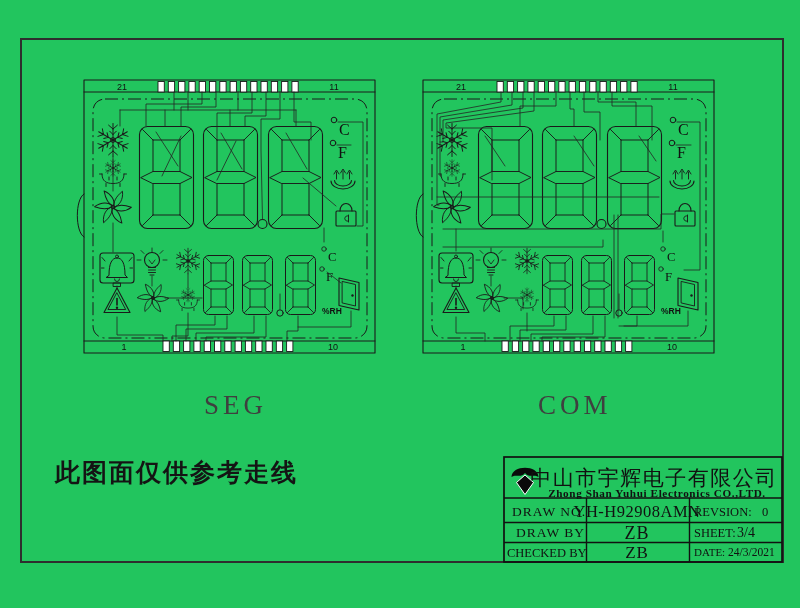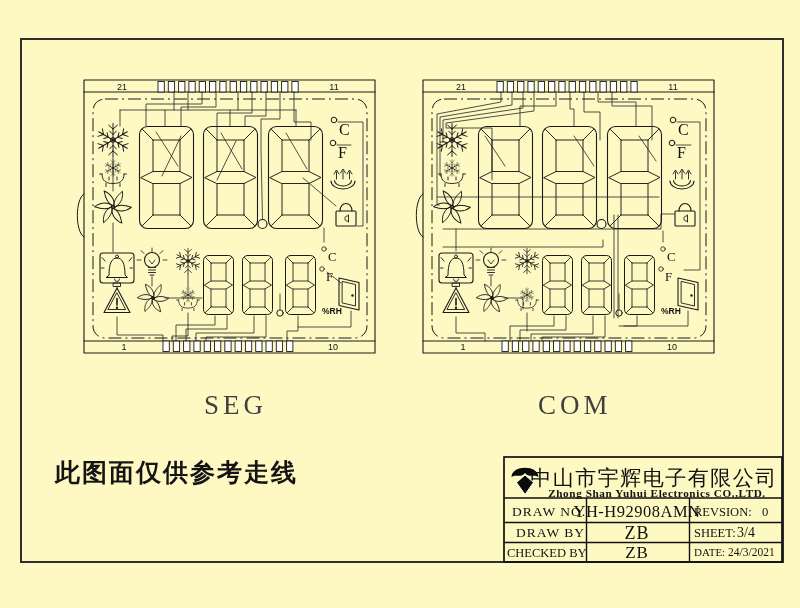--- a/index.html
+++ b/index.html
@@ -1,16 +1,16 @@
 <!DOCTYPE html>
 <html><head>
 <meta charset="utf-8">
 <style>
   html,body{margin:0;padding:0;background:#fff;}
-  .stage{position:relative;width:800px;height:608px;background:#fef9c3;overflow:hidden;}
+  .stage{position:relative;width:800px;height:608px;background:#22c55e;overflow:hidden;}
   svg text{user-select:none;}
   .ln{stroke:#1a1a1a;stroke-width:1.1;fill:none;stroke-linecap:round;stroke-linejoin:round;}
   .thin{stroke:#242424;stroke-width:.8;fill:none;stroke-linecap:round;stroke-linejoin:round;}
   .pad{stroke:#1a1a1a;stroke-width:.9;fill:#ffffff;}
   .dash{stroke:#1a1a1a;stroke-width:1;fill:none;stroke-dasharray:13 4 2 4;}
   .pin-num{font-family:"Liberation Sans",sans-serif;font-size:9px;fill:#111;}
   .glyph{font-family:"Liberation Serif",serif;fill:#111;}
   .rh{font-family:"Liberation Sans",sans-serif;font-size:8.5px;font-weight:bold;fill:#111;}
   .seg-com{font-family:"Liberation Serif",serif;font-size:27px;fill:#3f3f3f;letter-spacing:4px;}
   .note{font-family:"Liberation Sans",sans-serif;font-size:25px;font-weight:600;fill:#141414;letter-spacing:2px;}

